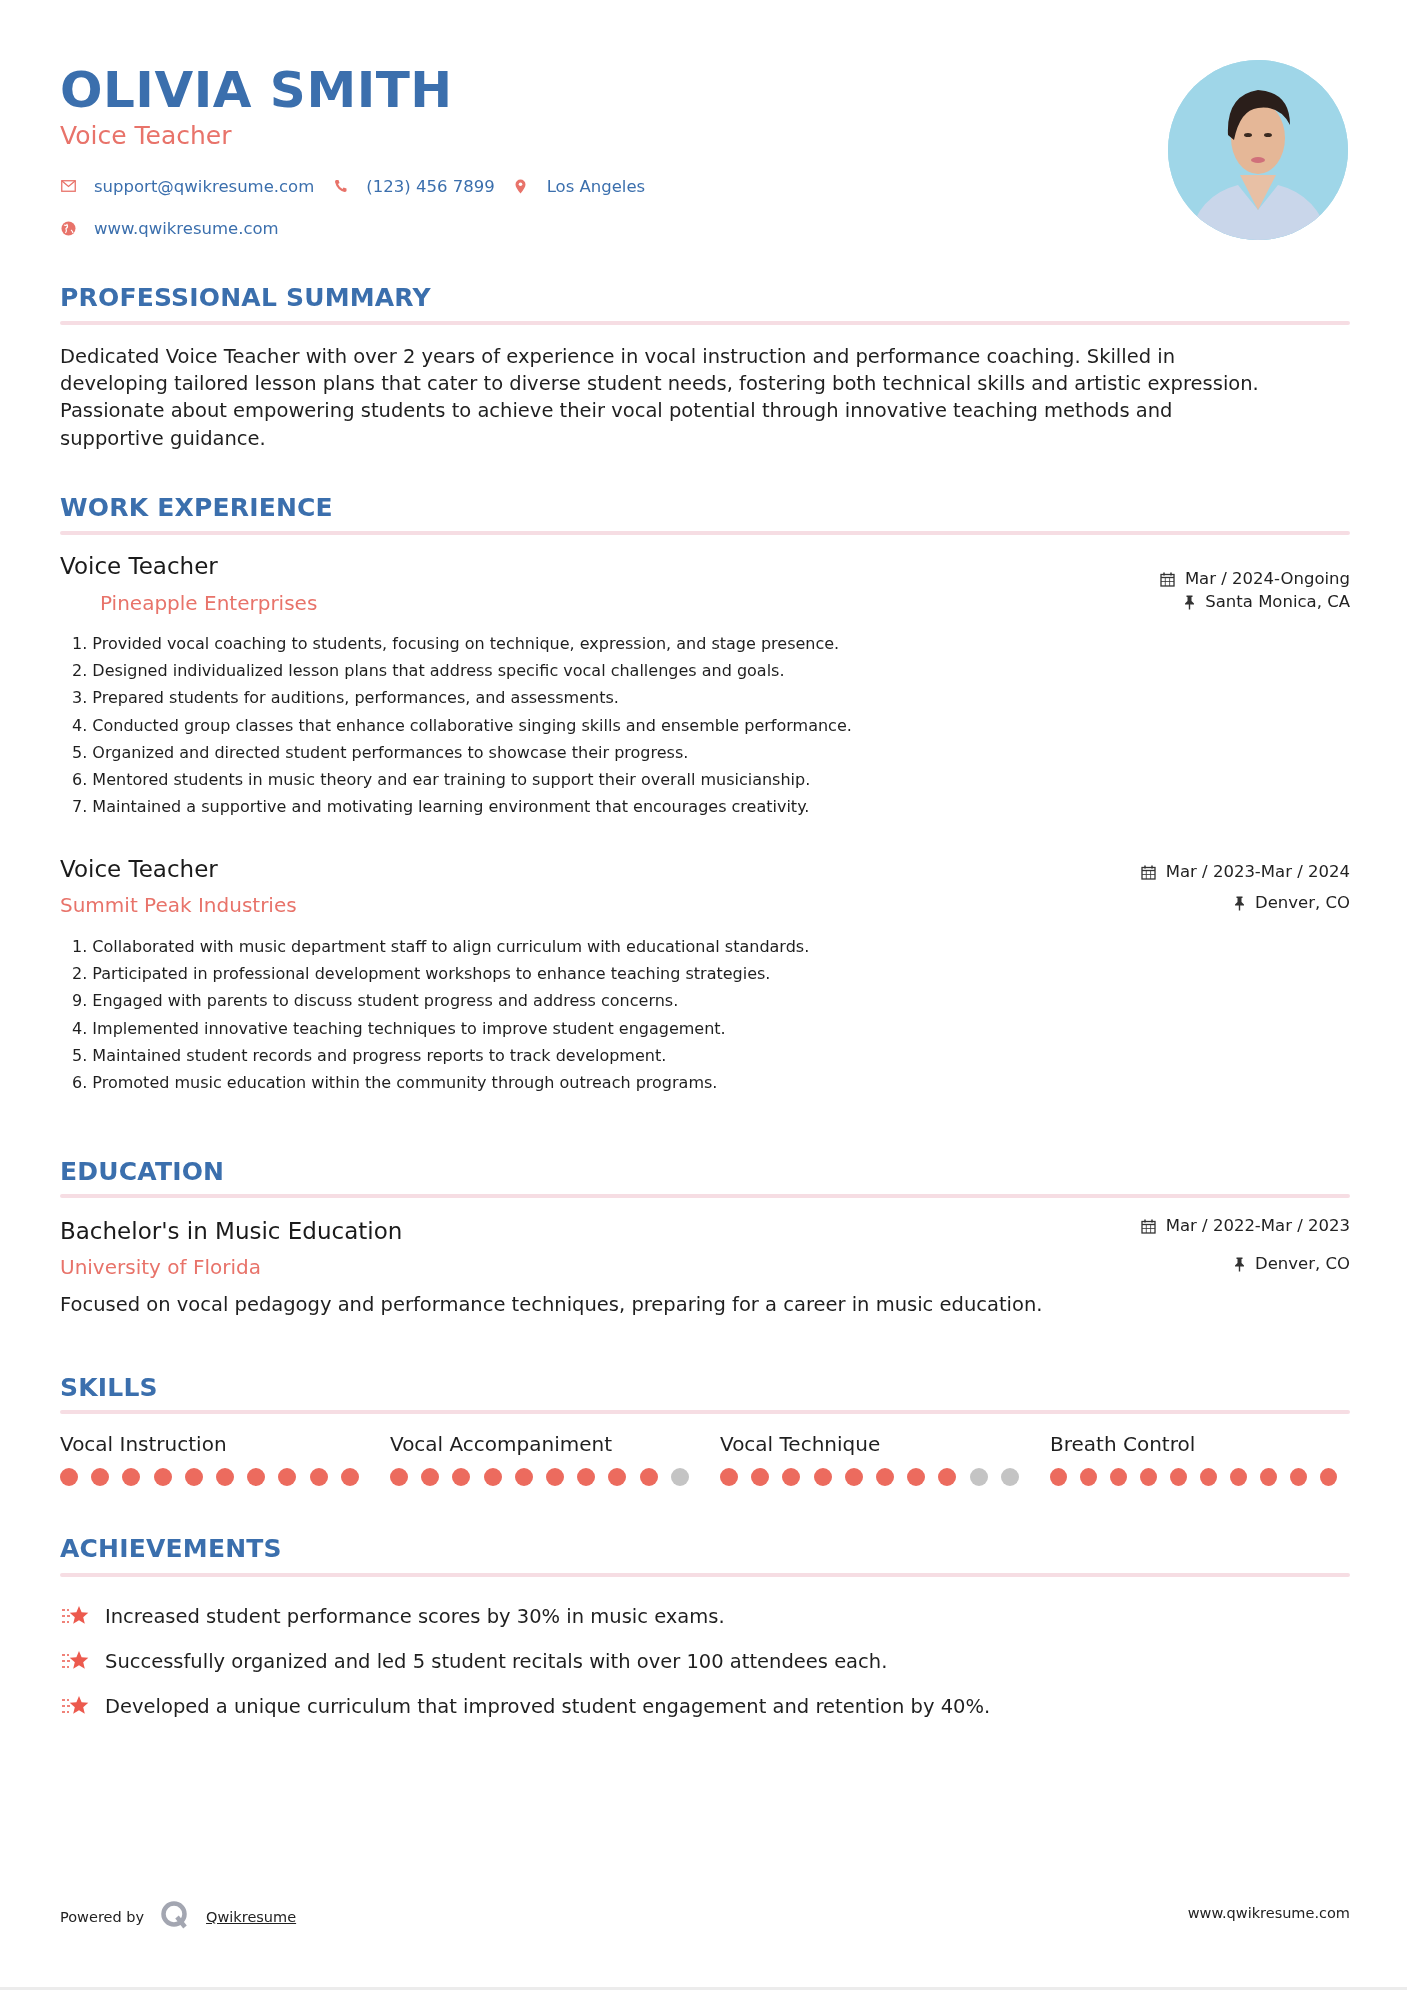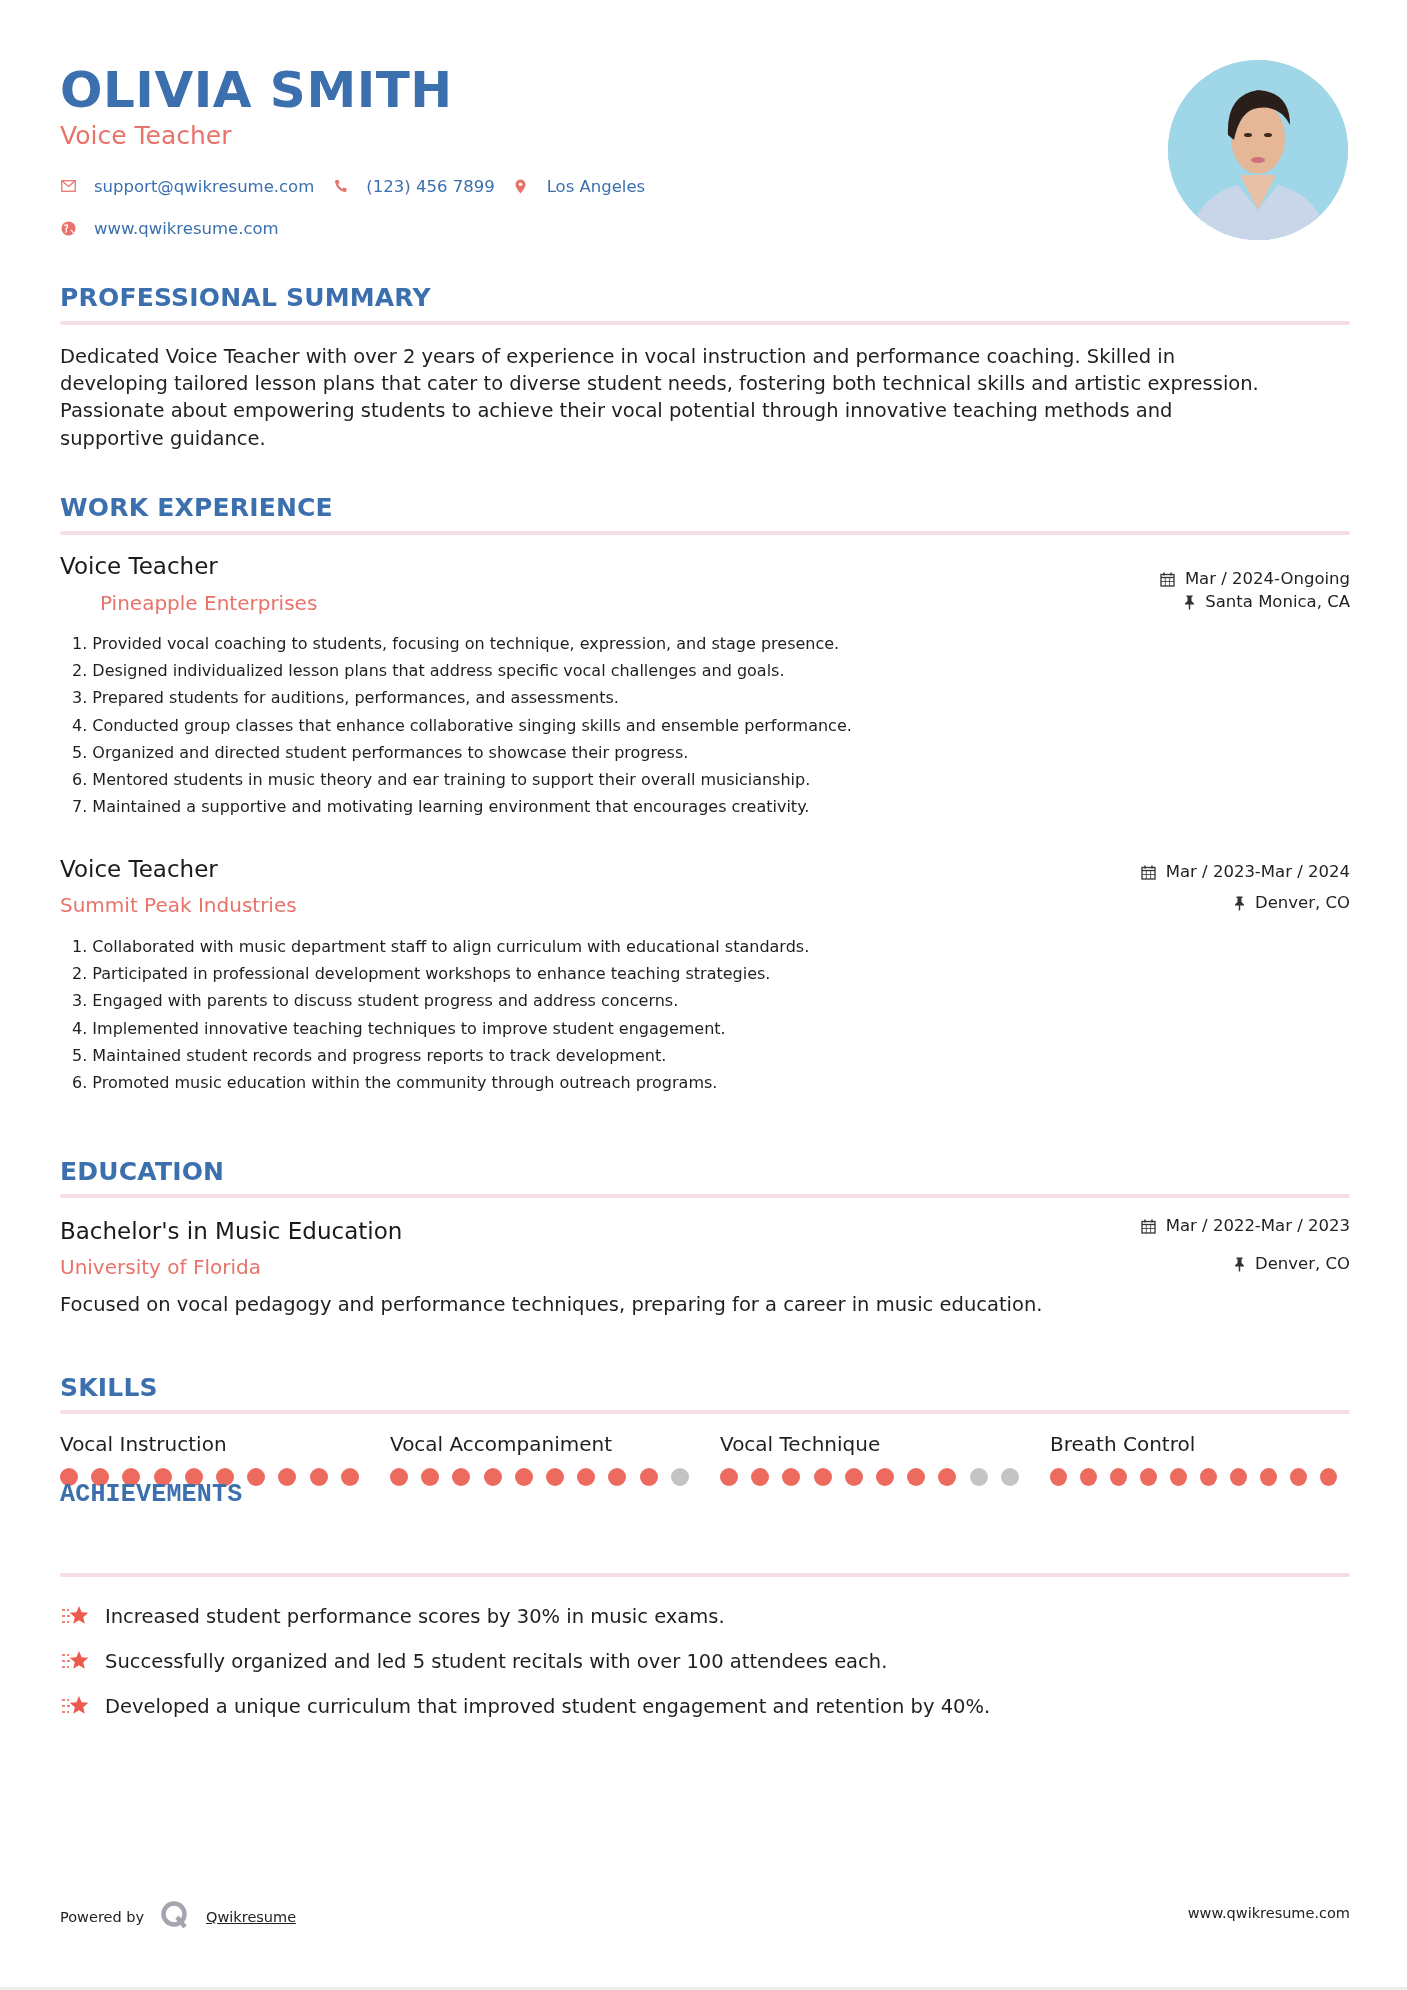--- a/index.html
+++ b/index.html
@@ -176,21 +176,21 @@
     <span class="ico">
       <svg width="11" height="15" viewBox="0 0 11 15">
           <path d="M2.5 0.5 H8.5 V2 H7.5 V6 L10 8.5 V9.5 H6.2 V14.5 H4.8 V9.5 H1 V8.5 L3.5 6 V2 H2.5 Z" fill="#333"></path>
         </svg>
     </span>
     <span>Denver, CO</span>
   </div>
   <ul class="bullets" style="top:933px;">
     <li>1. Collaborated with music department staff to align curriculum with educational standards.</li>
     <li>2. Participated in professional development workshops to enhance teaching strategies.</li>
-    <li>3. Engaged with parents to discuss student progress and address concerns.</li>
+    <li>9. Engaged with parents to discuss student progress and address concerns.</li>
     <li>4. Implemented innovative teaching techniques to improve student engagement.</li>
     <li>5. Maintained student records and progress reports to track development.</li>
     <li>6. Promoted music education within the community through outreach programs.</li>
   </ul>
 
   <h2 class="section-title" style="top:1157px;">EDUCATION</h2>
   <div class="divider" style="top:1194px;"></div>
   <div class="job-title" style="top:1216px;">Bachelor's in Music Education</div>
   <div class="company" style="top:1254px;">University of Florida</div>
   <div class="meta" style="top:1215px;justify-content:space-between;">
@@ -275,21 +275,21 @@
           <span class="dot"></span>
           <span class="dot"></span>
           <span class="dot"></span>
           <span class="dot"></span>
           <span class="dot"></span>
           <span class="dot"></span>
         </div>
     </div>
   </div>
 
-  <h2 class="section-title" style="top:1480px;font-family:Liberation Mono, monospace;">ACHIEVEMENTS</h2>
+  <h2 class="section-title" style="top:1534px;">ACHIEVEMENTS</h2>
   <div class="divider" style="top:1573px;"></div>
   <ul class="ach-list">
     <li class="ach-item">
       <span class="ico">
         <svg width="32" height="28" viewBox="0 0 32 28">
             <path d="M19 3 L21.6 9.2 L28.3 9.8 L23.2 14.2 L24.8 20.8 L19 17.3 L13.2 20.8 L14.8 14.2 L9.7 9.8 L16.4 9.2 Z" fill="#ec5a4e"></path>
             <line x1="2" y1="7" x2="9" y2="7" stroke="#ec5a4e" stroke-width="1.6" stroke-dasharray="3,2"></line>
             <line x1="2" y1="13" x2="10" y2="13" stroke="#ec5a4e" stroke-width="1.6" stroke-dasharray="3,2"></line>
             <line x1="2" y1="19" x2="9" y2="19" stroke="#ec5a4e" stroke-width="1.6" stroke-dasharray="3,2"></line>
           </svg>

